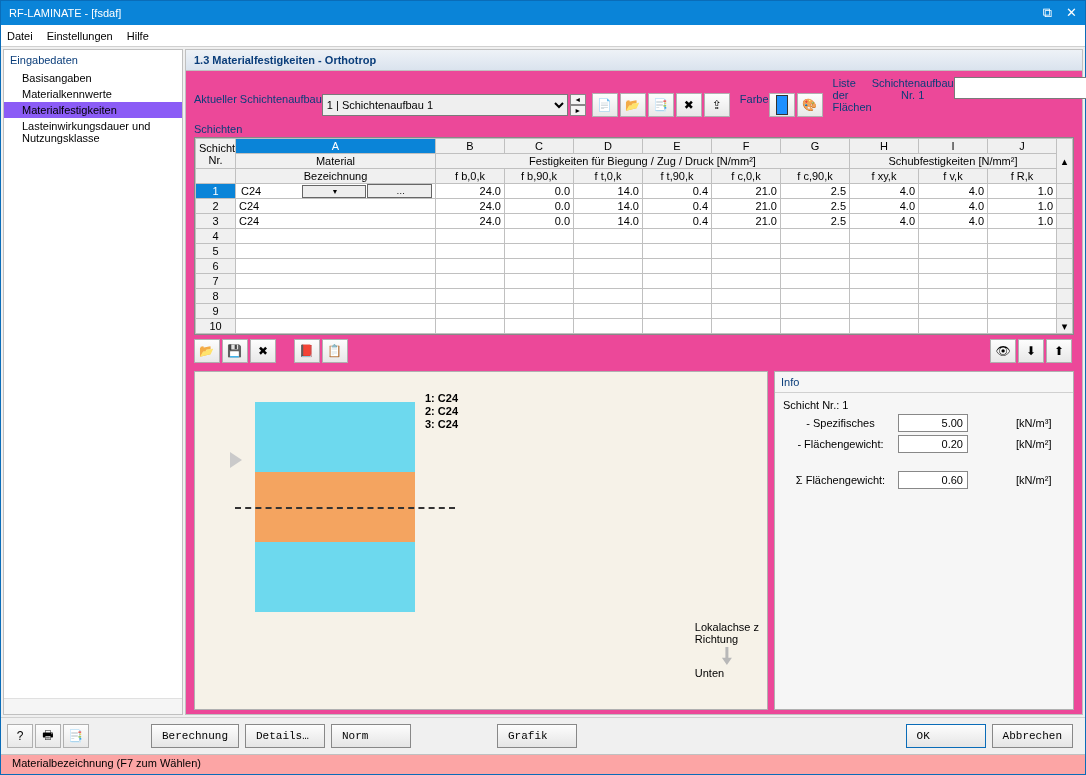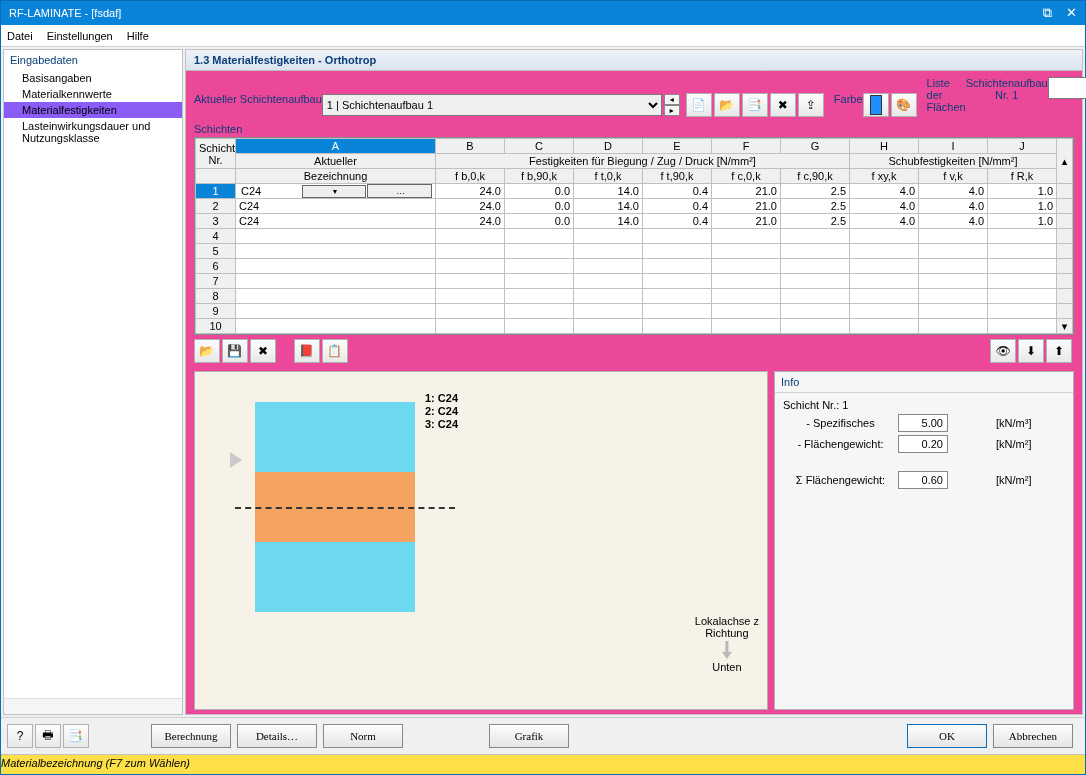--- a/index.html
+++ b/index.html
@@ -78,21 +78,21 @@
   }
   .toolbar-row {
     display:flex; align-items:flex-end; padding: 6px 8px 2px 8px; gap:8px;
   }
   .tb-group { display:flex; flex-direction:row; }
   .tb-label { color:#0a3d7a; margin-bottom:4px; }
   .layup-sel {
     display:flex; align-items:center;
   }
   select.layup {
-    width: 340px; height:22px; border:1px solid #7a7a7a;
+    width: 246px; height:22px; border:1px solid #7a7a7a;
     font-family:inherit; font-size:11px;
   }
   .spin-btns { display:flex; flex-direction:column; margin-left:2px; }
   .spin-btns button { width:16px; height:11px; font-size:7px; line-height:7px; padding:0; border:1px solid #888; background:#f4f4f4; }
   .iconbtn {
     width:26px; height:24px; border:1px solid #b0b0b0; background:linear-gradient(#fdfdfd,#e8e8e8);
     display:inline-flex; align-items:center; justify-content:center; margin-right:2px;
     font-size:12px;
   }
   .iconrow { display:flex; align-items:center; }
@@ -130,46 +130,46 @@
   }
   .stack {
     position:absolute; left:60px; top:30px; width:160px;
   }
   .layer { height:70px; }
   .l-cyan { background:#6dd9ee; }
   .l-orange { background:#f4a460; }
   .tri { position:absolute; left:35px; top:80px; border-left:12px solid #cacaca; border-top:8px solid transparent; border-bottom:8px solid transparent; }
   .dash { position:absolute; left:40px; top:135px; width:220px; border-top:2px dashed #333; }
   .layerlabels { position:absolute; left:230px; top:20px; font-weight:bold; line-height:13px; }
-  .axis-label { position:absolute; right:8px; bottom:36px; text-align:center; }
+  .axis-label { position:absolute; right:8px; bottom:30px; text-align:left; }
   .arrow-down { width:10px; height:18px; background:#b8b8b8; margin:2px auto; clip-path: polygon(35% 0,65% 0,65% 60%,100% 60%,50% 100%,0 60%,35% 60%);}
   .info {
     width:300px; border:1px solid #b0b0b0; background:#f6f6f6;
     display:flex; flex-direction:column;
   }
   .info-title { color:#0a3d7a; padding:4px 6px; border-bottom:1px solid #d0d0d0; }
   .info-body { padding:6px 8px; }
   .info-row { display:flex; align-items:center; margin:3px 0; }
   .info-row .lbl { width:115px;text-align:center; }
   .info-row input {
-    width:50px; height:18px; border:1px solid #888; text-align:right;
+    width:70px; height:18px; border:1px solid #888; text-align:right;
     font-family:inherit; font-size:11px; padding-right:4px; background:#fff;
   }
   .info-row .unit { margin-left:16px;padding-left:32px; }
   .buttonbar {
     display:flex; align-items:center; padding:6px; background:#f0f0f0; border-top:1px solid #d0d0d0;
   }
   .btn {
     height:24px; padding:0 10px; min-width:80px; border:1px solid #888;
     background:linear-gradient(#fdfdfd,#e5e5e5); margin-right:6px;
-    font-family:Liberation Serif, serif; font-size:11px; text-align:center;
+    font-family:Liberation Mono, monospace; font-size:11px; text-align:left;
   }
   .btn.ok { border:1px solid #0a6cb8; }
   .spacer { flex:1; }
-  .statusbar { height:20px; border-top:1px solid #c0c0c0; background:#fde047; padding:2px 0;font-style:italic; }
+  .statusbar { height:20px; border-top:1px solid #c0c0c0; background:#fca5a5; padding:2px 11px; }
 </style>
 </head>
 <body>
 
 <div class="window">
   <div class="titlebar">
     <span>RF-LAMINATE - [fsdaf]</span>
     <div class="right">
       <span>⧉</span>
       <span>✕</span>
@@ -263,21 +263,21 @@
               <th>D</th>
               <th>E</th>
               <th>F</th>
               <th>G</th>
               <th>H</th>
               <th>I</th>
               <th>J</th>
               <th rowspan="3">▴</th>
             </tr>
             <tr>
-              <th>Aktueller</th>
+              <th>Material</th>
               <th colspan="6"><span>Festigkeiten für Biegung / Zug / Druck [N/mm²]</span></th>
               <th colspan="3"><span>Schubfestigkeiten [N/mm²]</span></th>
             </tr>
             <tr>
               <th></th>
               <th>Bezeichnung</th>
               <th>f b,0,k</th>
               <th>f b,90,k</th>
               <th>f t,0,k</th>
               <th>f t,90,k</th>

